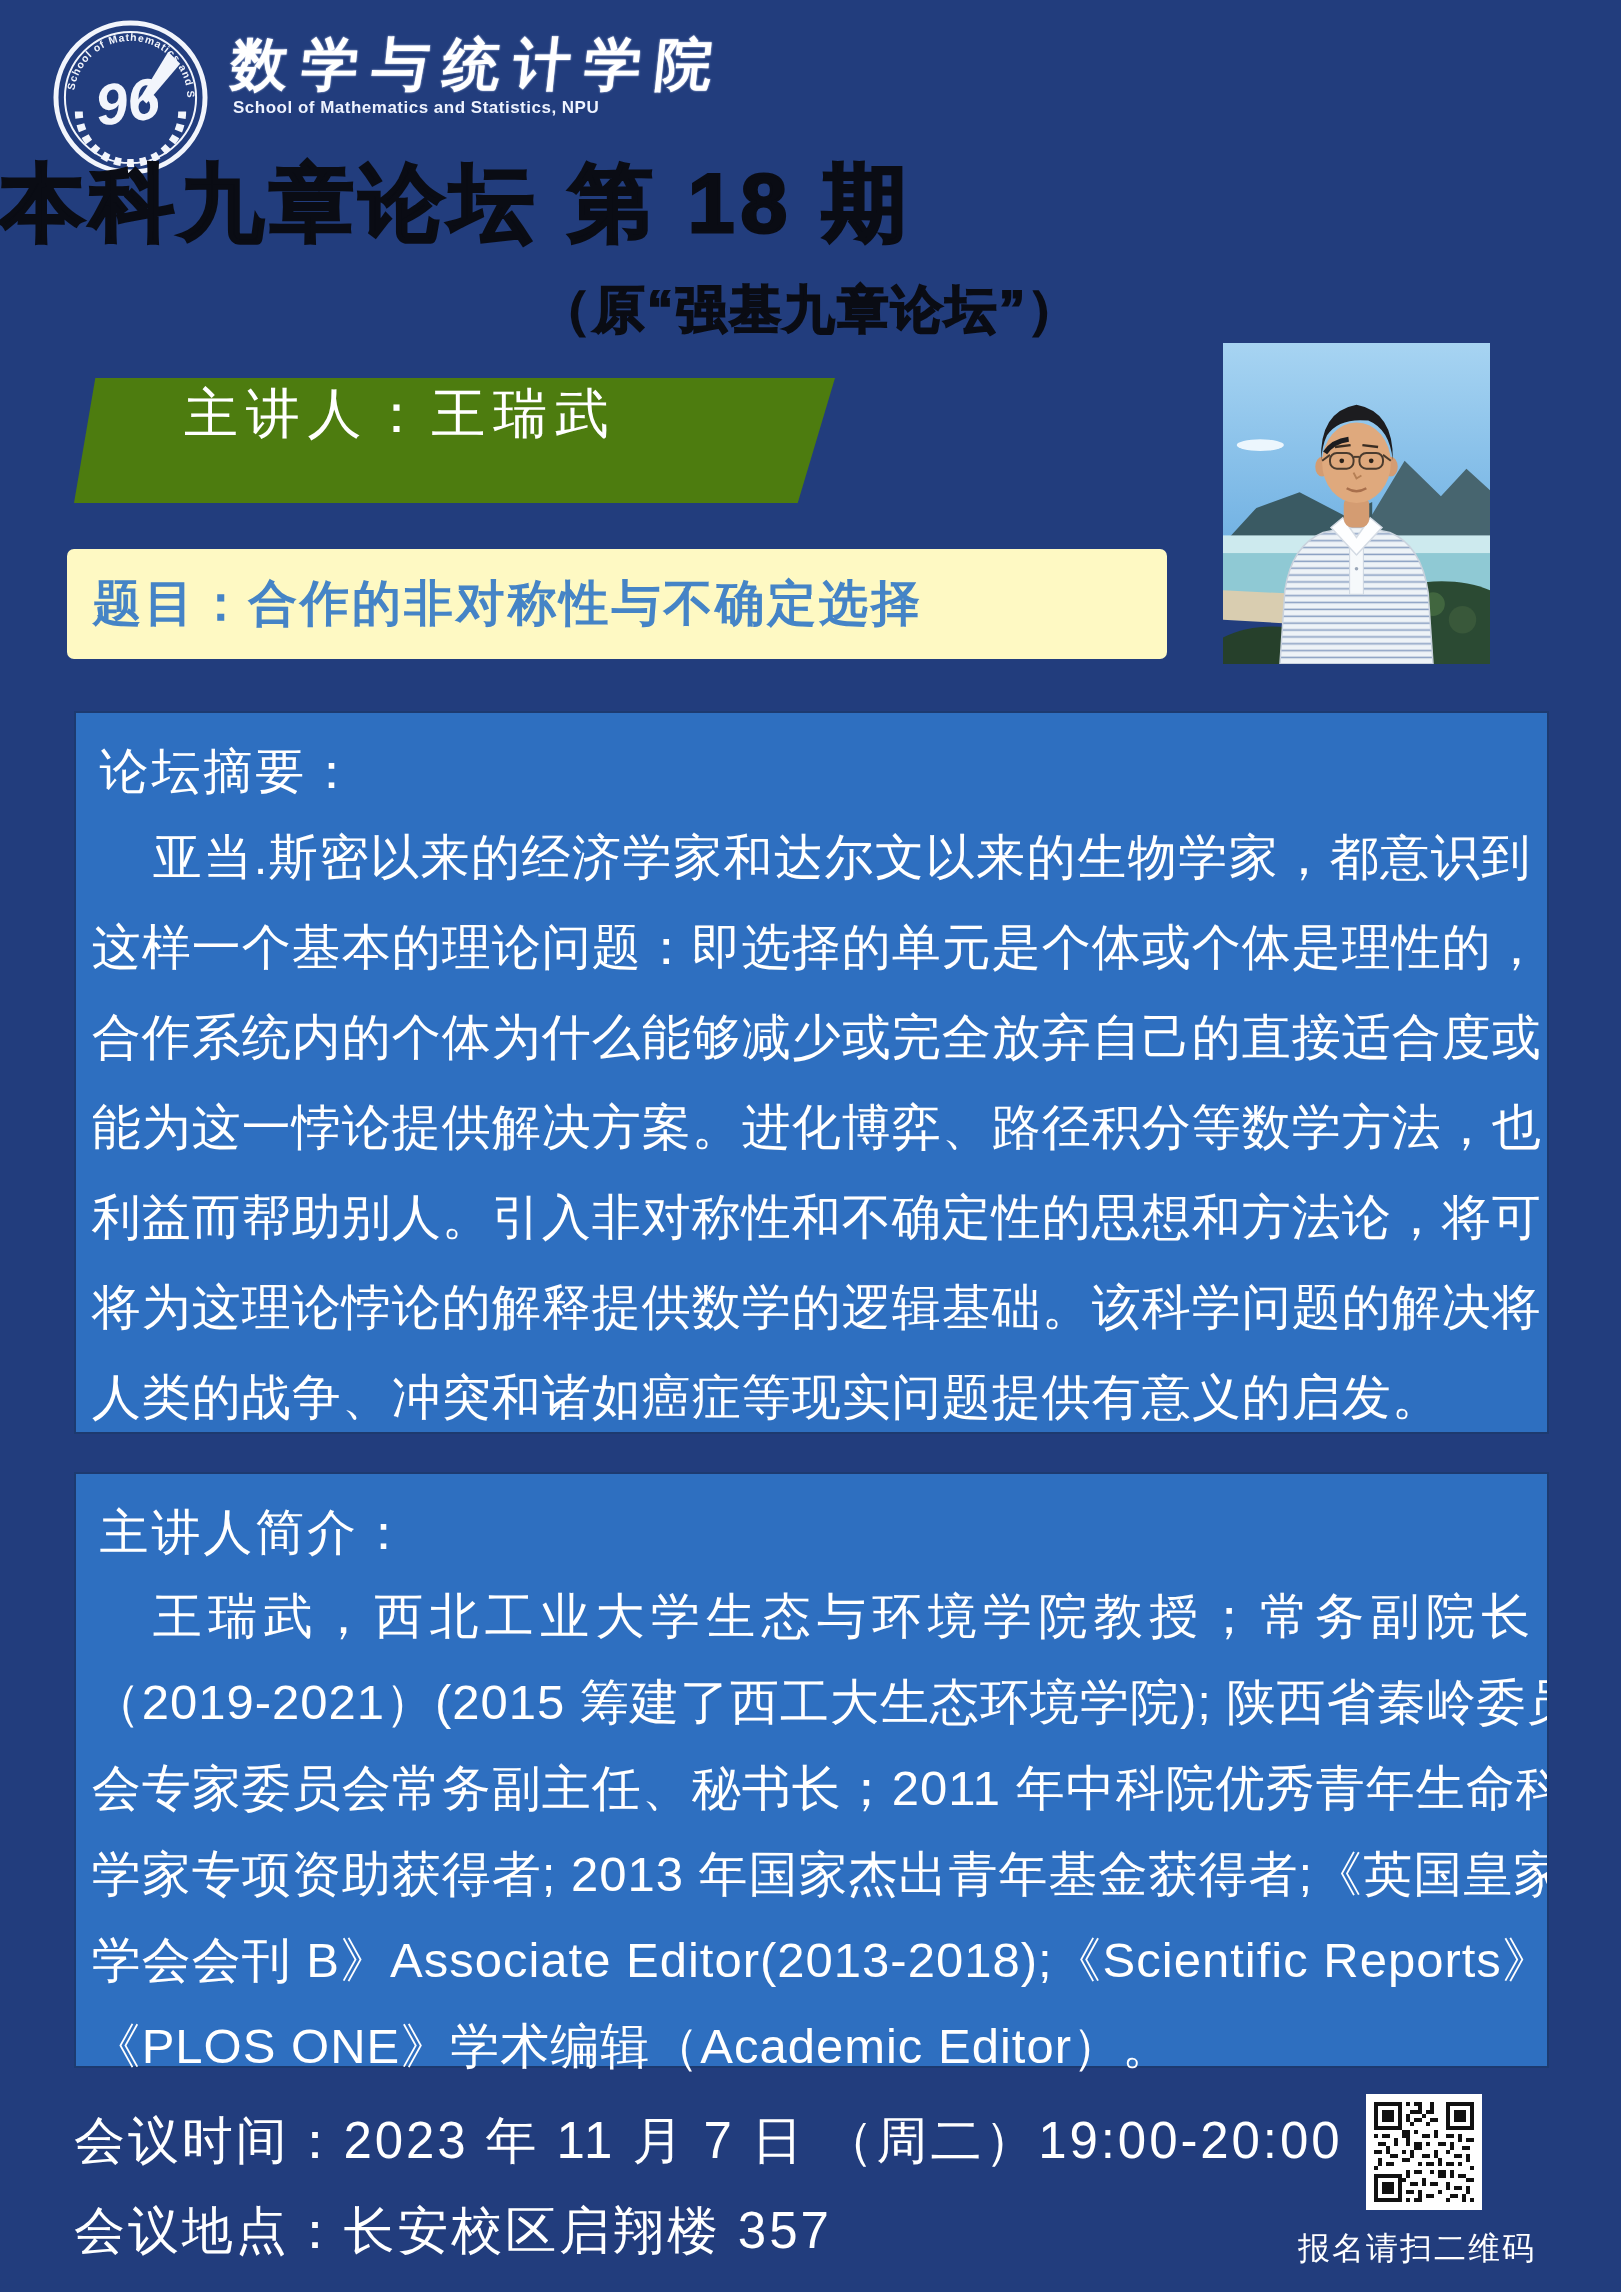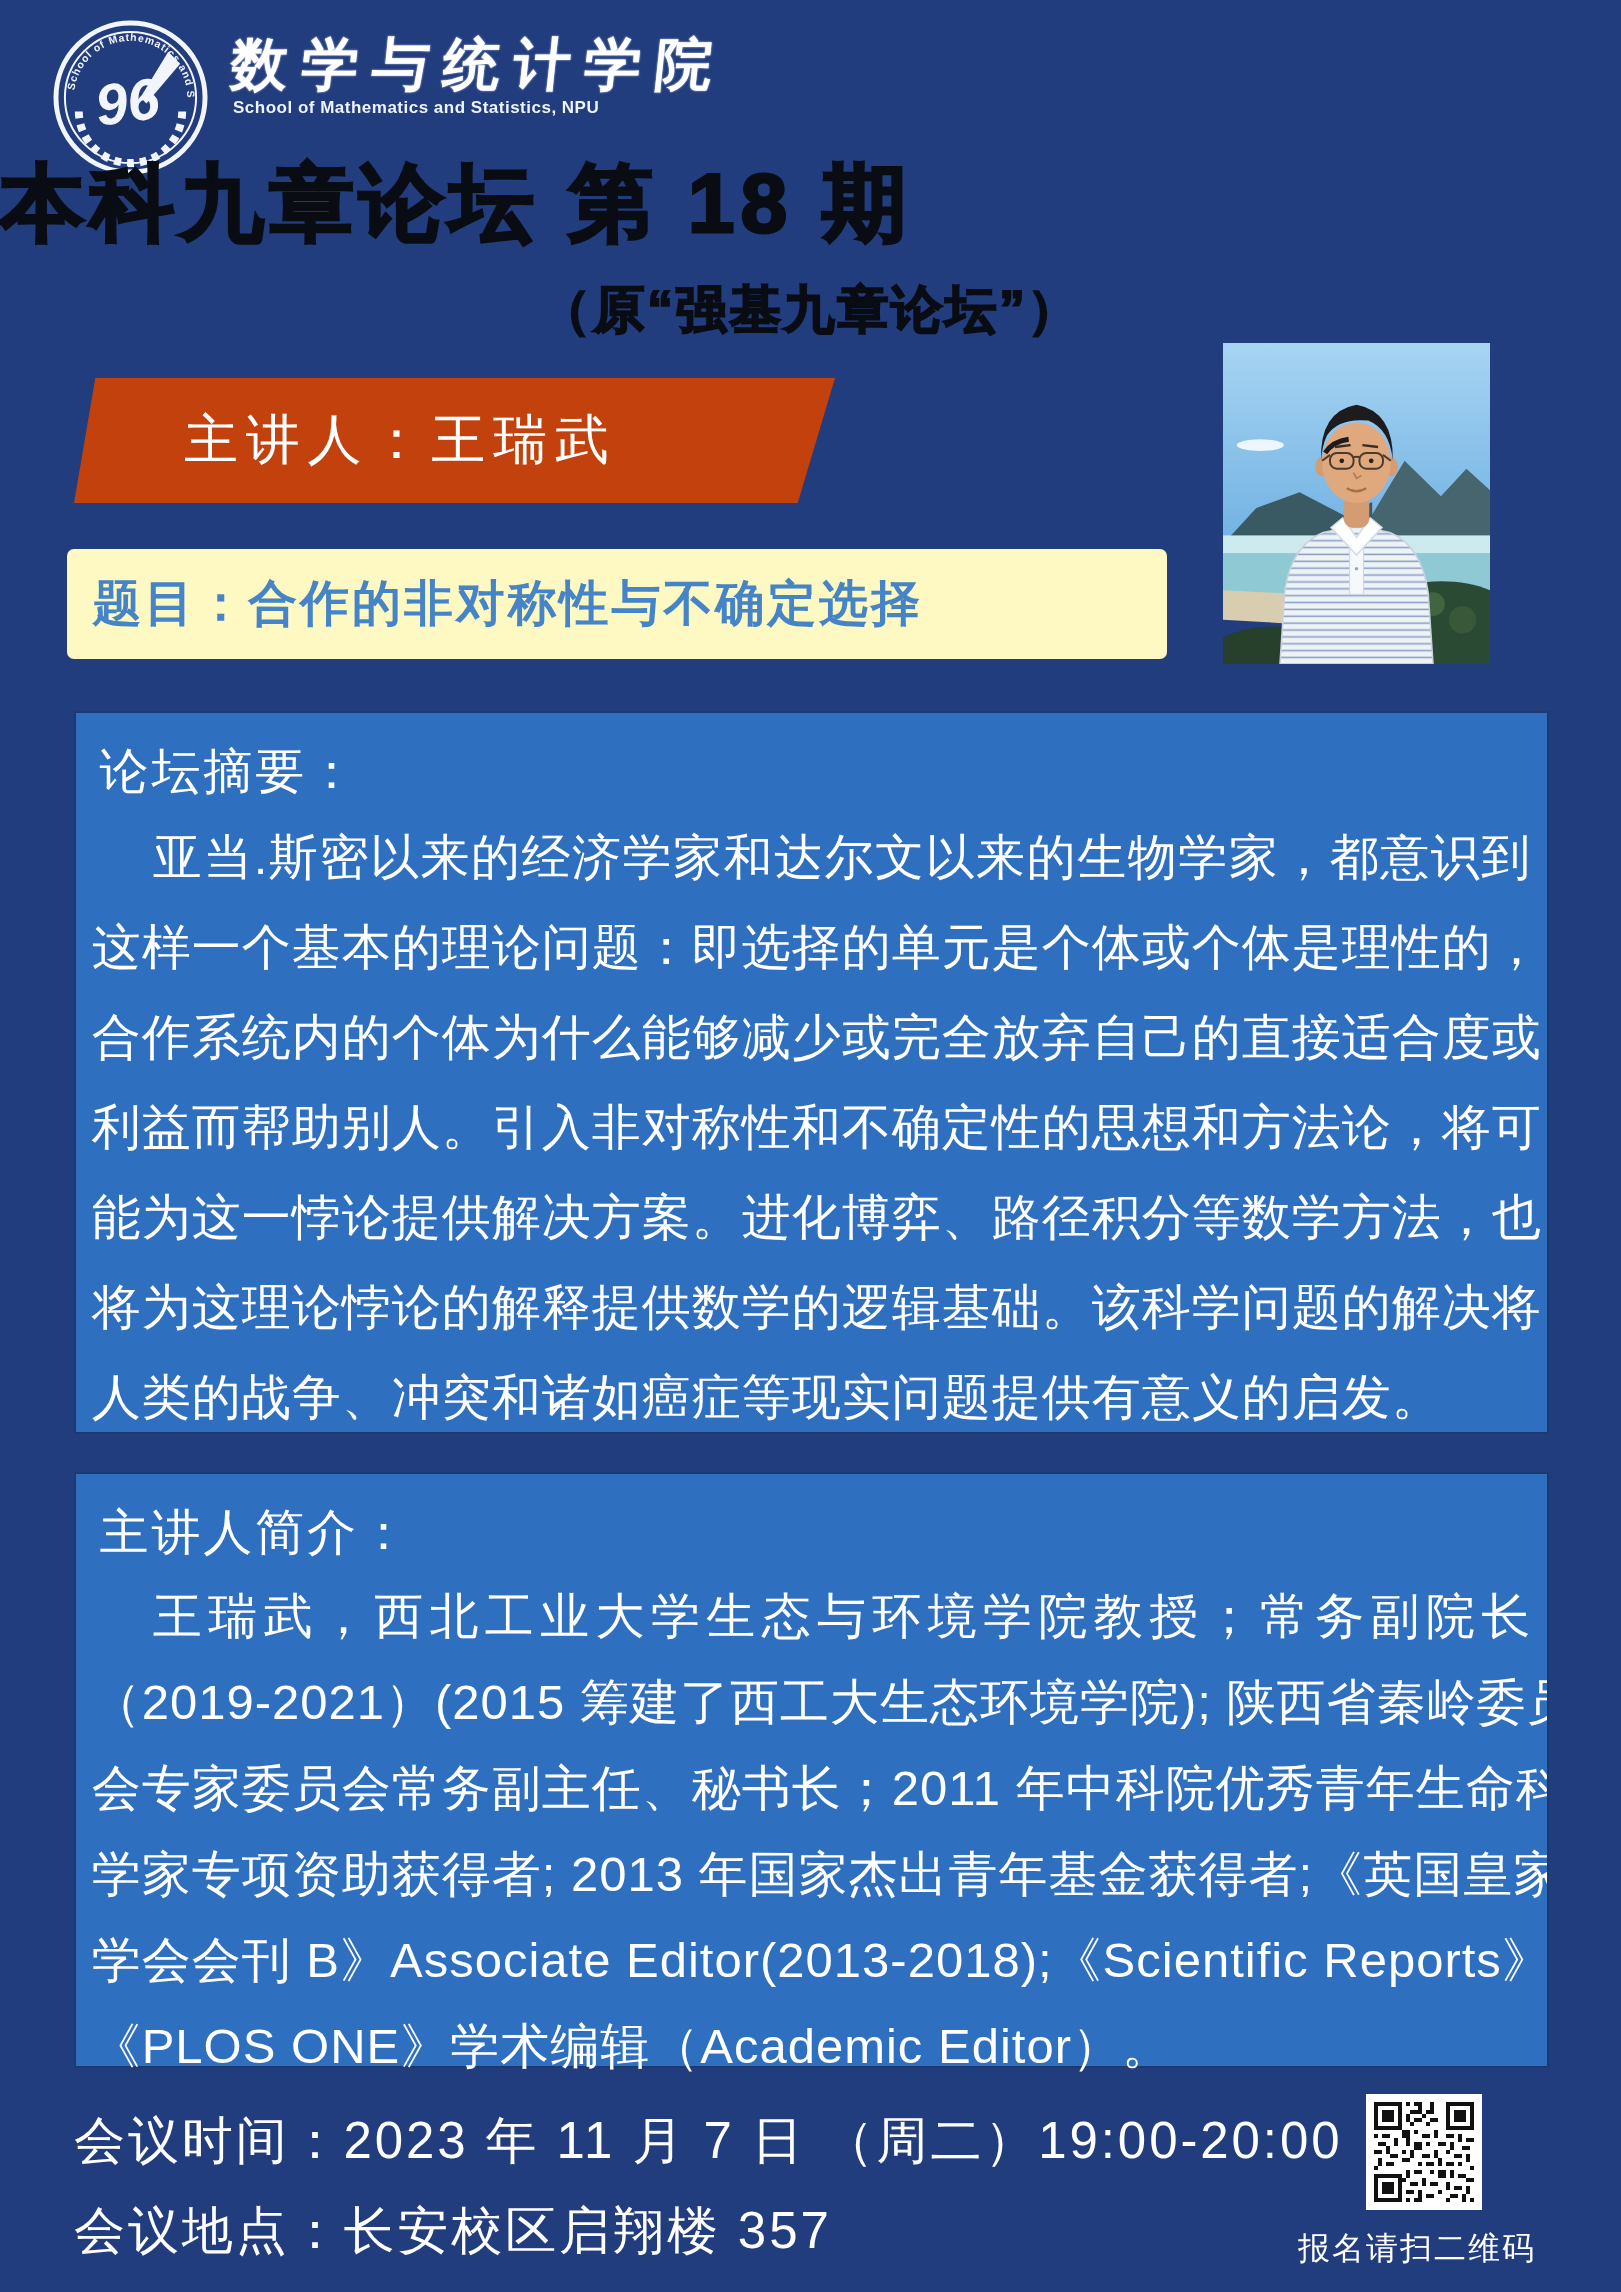--- a/index.html
+++ b/index.html
@@ -25,23 +25,23 @@
     -webkit-text-stroke:2.9px #0a0c14;
   }
   .subtitle{
     position:absolute;left:0;right:0;top:276px;text-align:center;
     color:#0a0c14;font-size:51px;font-weight:900;letter-spacing:2.9px;
     -webkit-text-stroke:2px #0a0c14;
   }
   
   .speaker-banner{
     position:absolute;left:74px;top:378px;width:761px;height:125px;
-    background:#c2410c;
+    background:#4d7c0f;
     clip-path:polygon(2.8% 0,100% 0,95.1% 100%,0 100%);
-    display:flex;align-items:center;box-sizing:border-box;padding-left:110px;font-family:Liberation Serif, serif;
+    display:flex;align-items:flex-start;box-sizing:border-box;padding-left:110px;font-family:Liberation Serif, serif;
   }
   .speaker-banner span{color:#ffffff;font-size:54px;letter-spacing:7.8px;}
   
   .topic-banner{
     position:absolute;left:67px;top:549px;width:1100px;height:110px;
     background:#fef9c3;border-radius:7px;
     display:flex;align-items:center;box-sizing:border-box;padding-left:25.5px;
   }
   .topic-banner span{color:#4584c6;font-size:49px;font-weight:bold;letter-spacing:2.9px;}
   
@@ -150,22 +150,22 @@
     <path d="M142,104 L158,106" stroke="#3a2d22" stroke-width="2.5"></path>
     <path d="M133,132 L136,138 L141,135" fill="none" stroke="#b57f54" stroke-width="2"></path>
     <path d="M126,148 Q136,154 146,148" fill="none" stroke="#a86f4c" stroke-width="2.5"></path>
   </svg>
 
   <section class="panel panel-abstract">
     <div class="panel-heading">论坛摘要：</div>
     <div class="line indent just">亚当.斯密以来的经济学家和达尔文以来的生物学家，都意识到</div>
     <div class="line just">这样一个基本的理论问题：即选择的单元是个体或个体是理性的，</div>
     <div class="line just">合作系统内的个体为什么能够减少或完全放弃自己的直接适合度或</div>
+    <div class="line just">能为这一悖论提供解决方案。进化博弈、路径积分等数学方法，也</div>
     <div class="line just">利益而帮助别人。引入非对称性和不确定性的思想和方法论，将可</div>
-    <div class="line just">能为这一悖论提供解决方案。进化博弈、路径积分等数学方法，也</div>
     <div class="line just">将为这理论悖论的解释提供数学的逻辑基础。该科学问题的解决将</div>
     <div class="line">人类的战争、冲突和诸如癌症等现实问题提供有意义的启发。</div>
   </section>
 
   <section class="panel panel-bio">
     <div class="panel-heading">主讲人简介：</div>
     <div class="line indent just">王瑞武，西北工业大学生态与环境学院教授；常务副院长</div>
     <div class="line just">（2019-2021）(2015 筹建了西工大生态环境学院); 陕西省秦岭委员</div>
     <div class="line just">会专家委员会常务副主任、秘书长；2011 年中科院优秀青年生命科</div>
     <div class="line just">学家专项资助获得者; 2013 年国家杰出青年基金获得者;《英国皇家</div>

